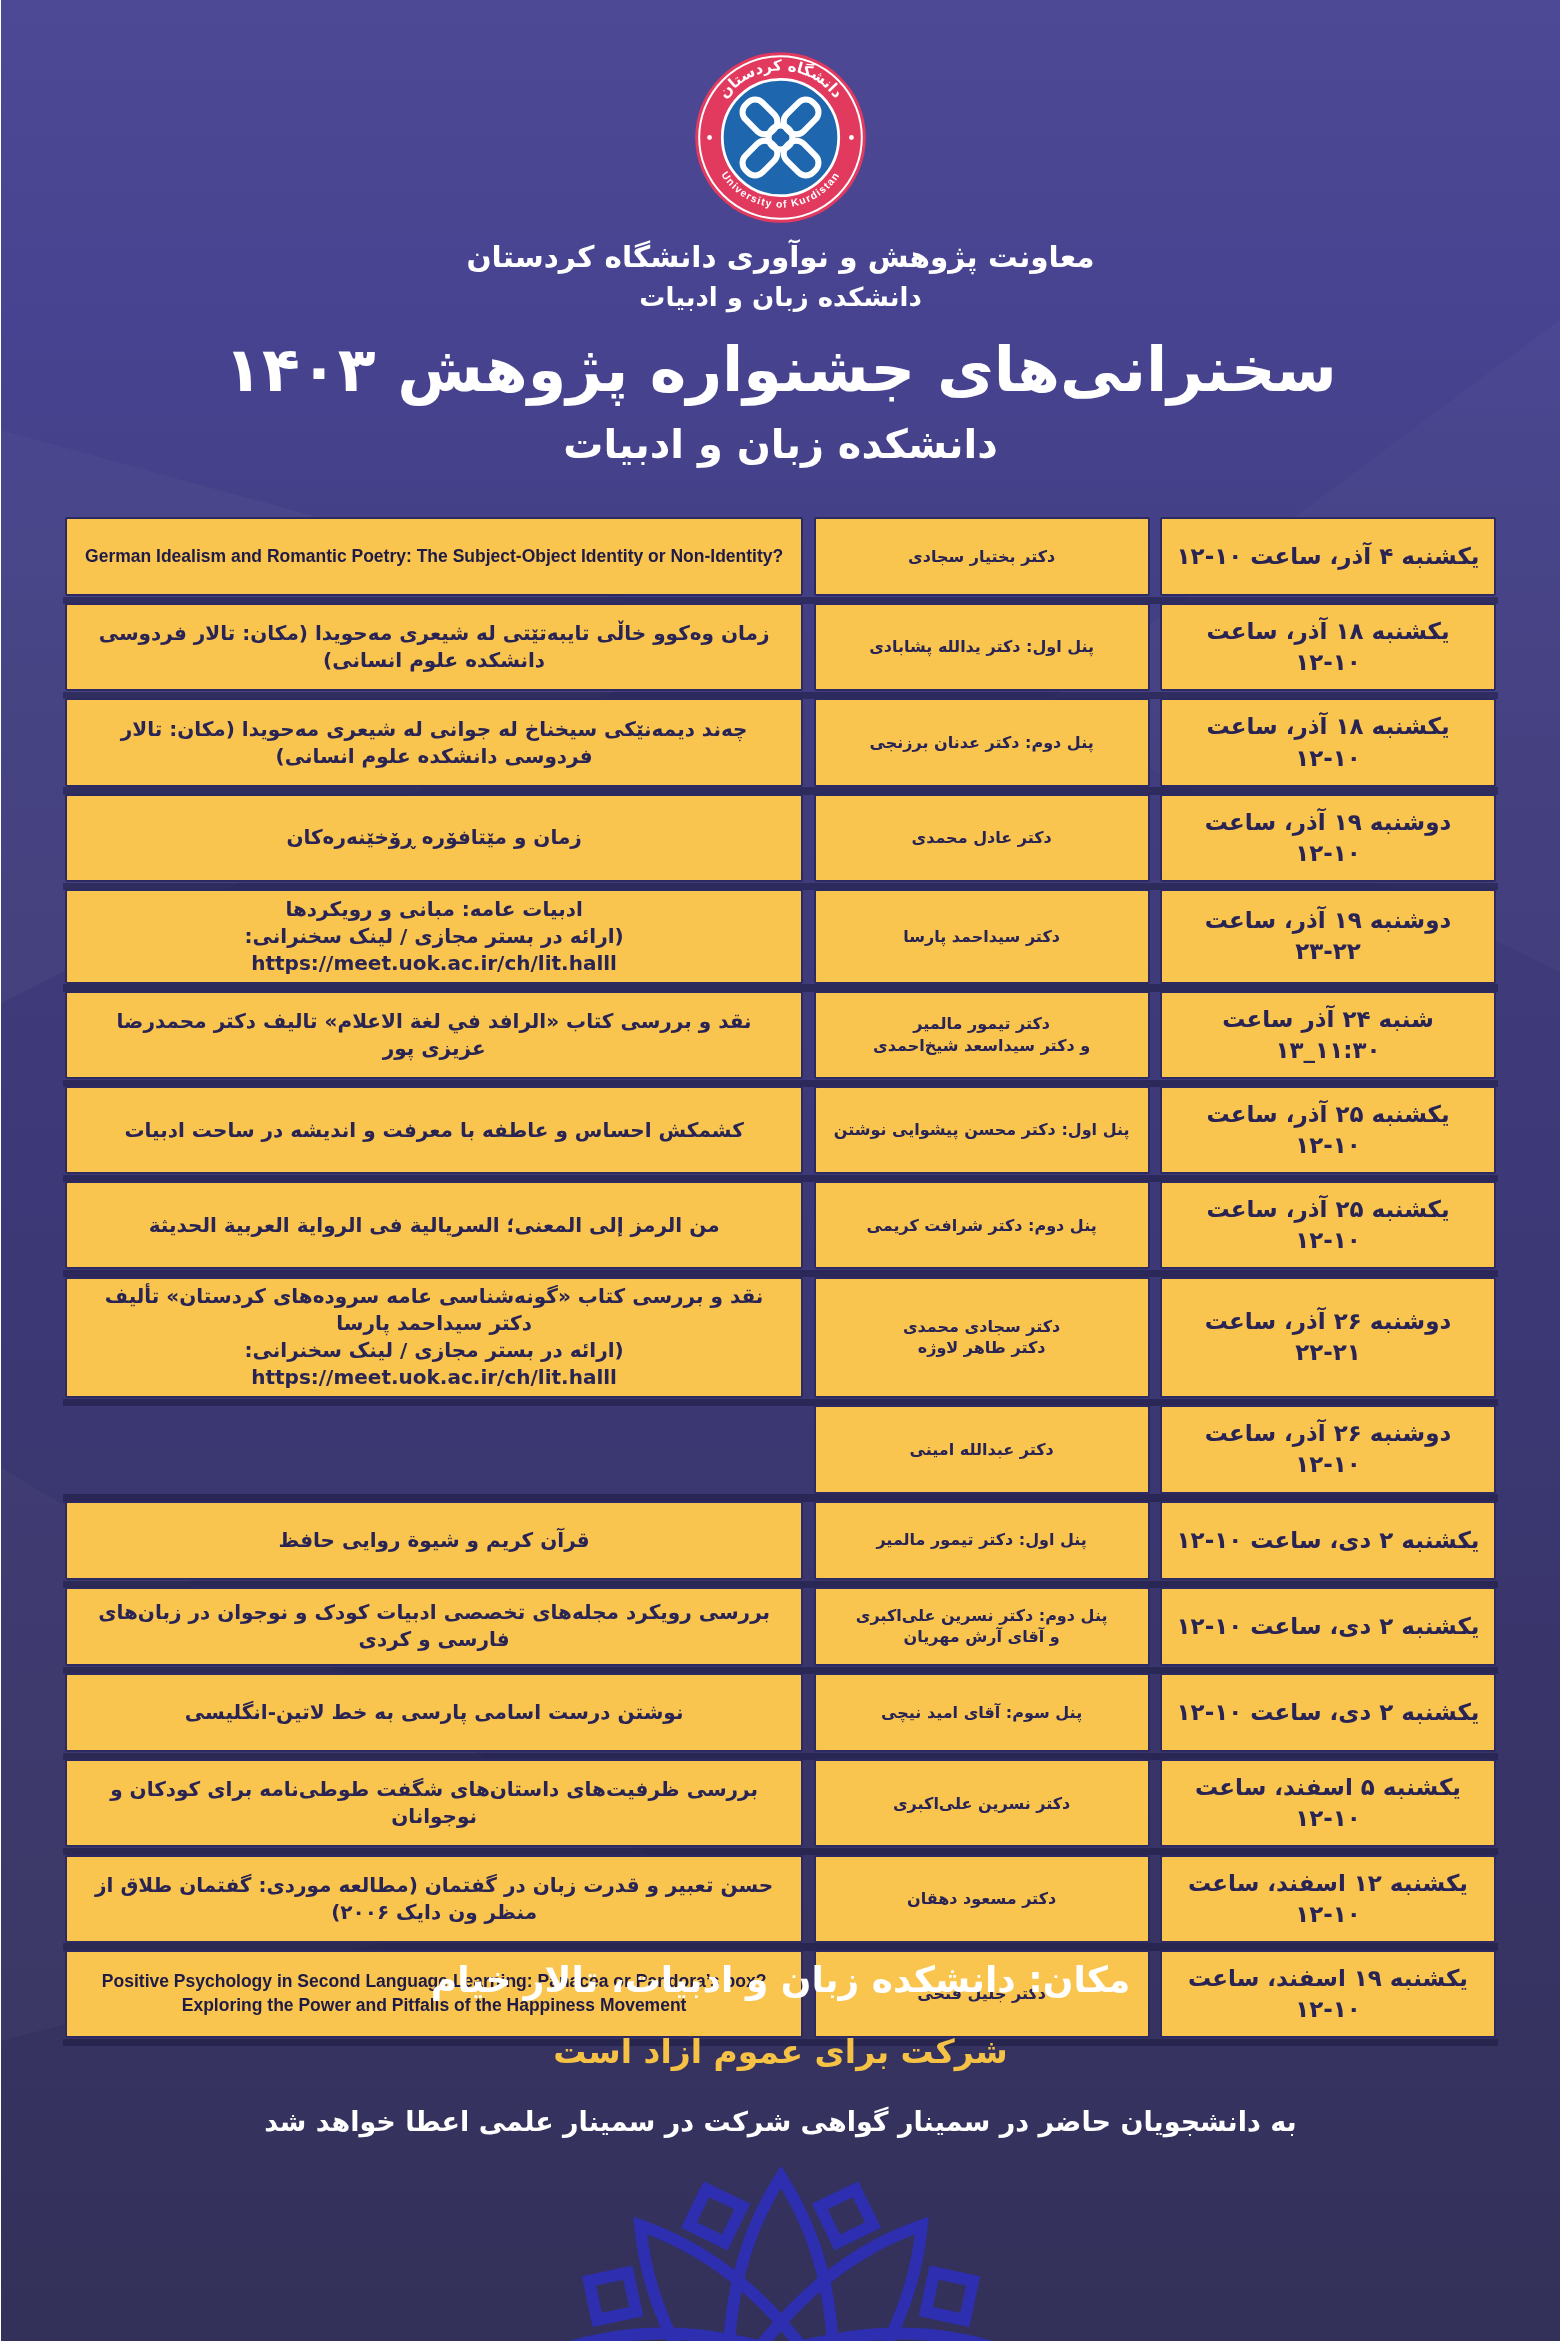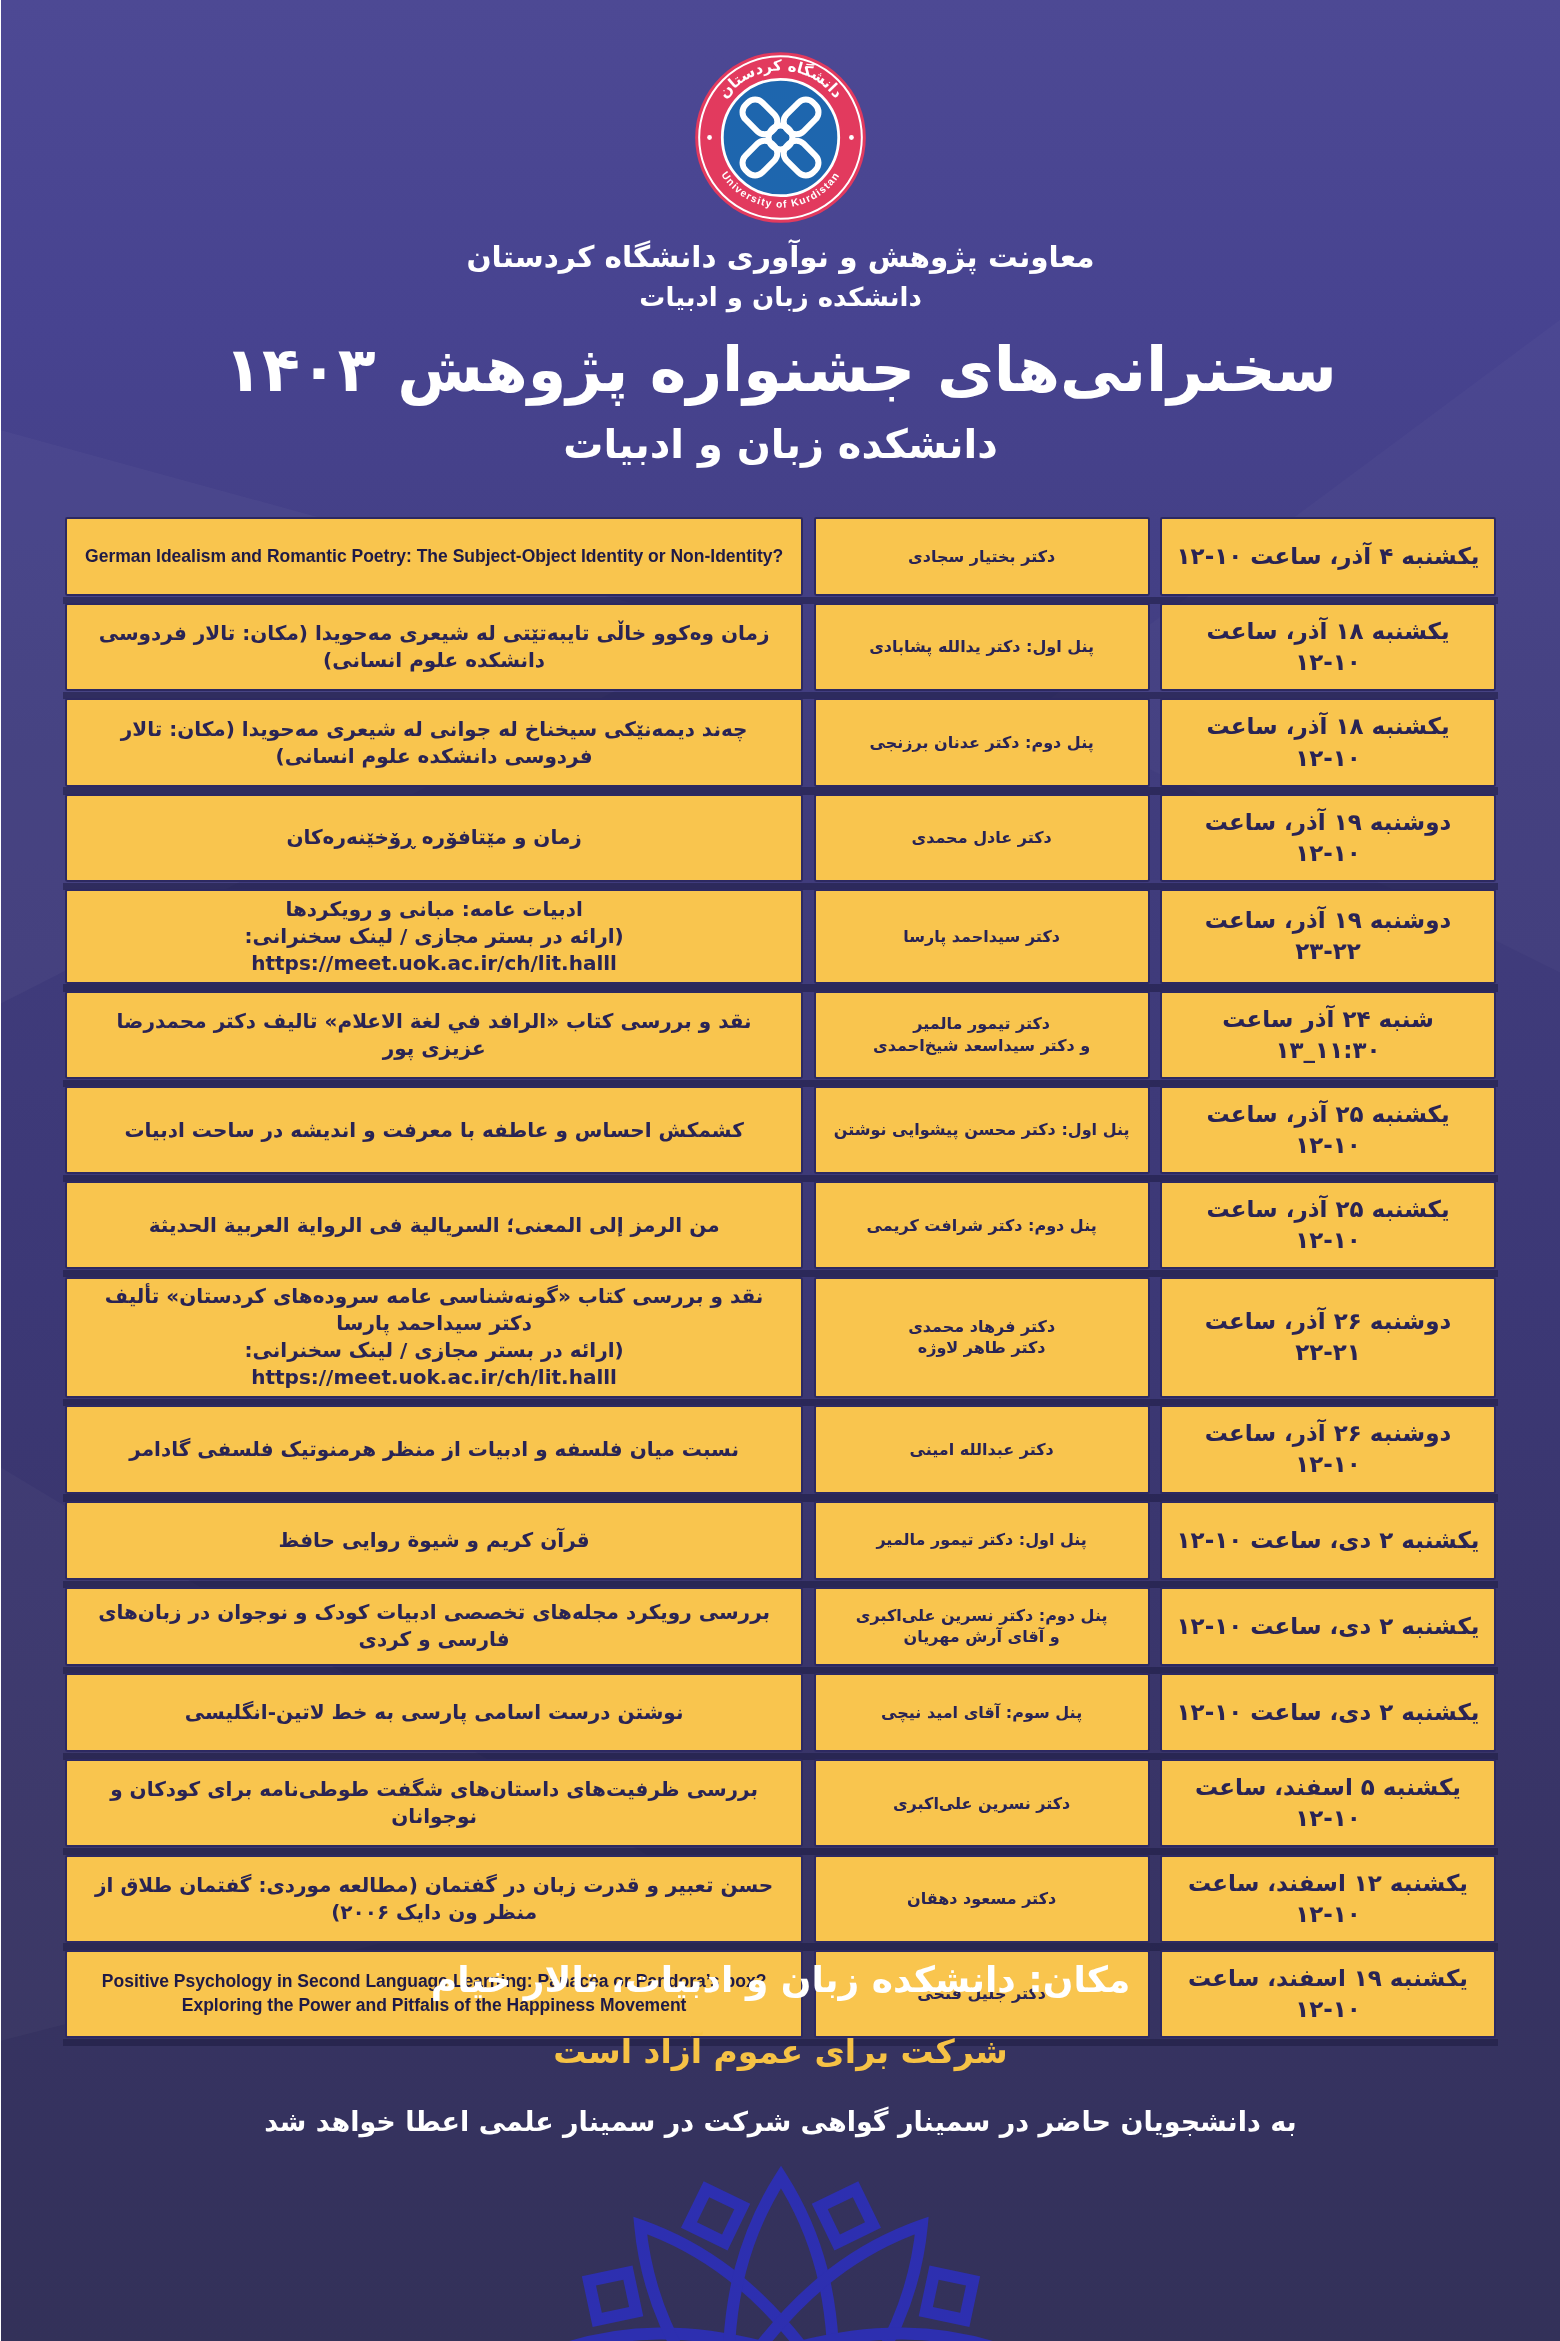--- a/index.html
+++ b/index.html
@@ -125,30 +125,29 @@
     <div class="cell speaker">پنل اول: دکتر محسن پیشوایی نوشتن</div>
     <div class="cell title">کشمکش احساس و عاطفه با معرفت و اندیشه در ساحت ادبیات</div>
   </div>
     <div class="row">
     <div class="cell date">یکشنبه ۲۵ آذر، ساعت ١٠-١٢</div>
     <div class="cell speaker">پنل دوم: دکتر شرافت کریمی</div>
     <div class="cell title">من الرمز إلی المعنی؛ السریالیة فی الروایة العربیة الحدیثة</div>
   </div>
     <div class="row">
     <div class="cell date">دوشنبه ۲۶ آذر، ساعت ٢١-٢٢</div>
-    <div class="cell speaker">دکتر فرهاد محمدی
+    <div class="cell speaker">دکتر سجادی محمدی
 دکتر طاهر لاوژه</div>
     <div class="cell title">نقد و بررسی کتاب «گونه‌شناسی عامه سروده‌های کردستان» تألیف دکتر سیداحمد پارسا
 (ارائه در بستر مجازی / لینک سخنرانی:
 https://meet.uok.ac.ir/ch/lit.halll</div>
   </div>
     <div class="row">
     <div class="cell date">دوشنبه ۲۶ آذر، ساعت ١٠-١٢</div>
     <div class="cell speaker">دکتر عبدالله امینی</div>
-    <div class="cell title">نسبت میان فلسفه و ادبیات از منظر هرمنوتیک فلسفی گادامر</div>
   </div>
     <div class="row">
     <div class="cell date">یکشنبه ۲ دی، ساعت ١٠-١٢</div>
     <div class="cell speaker">پنل اول: دکتر تیمور مالمیر</div>
     <div class="cell title">قرآن کریم و شیوة روایی حافظ</div>
   </div>
     <div class="row">
     <div class="cell date">یکشنبه ۲ دی، ساعت ١٠-١٢</div>
     <div class="cell speaker">پنل دوم: دکتر نسرین علی‌اکبری
 و آقای آرش مهریان</div>

